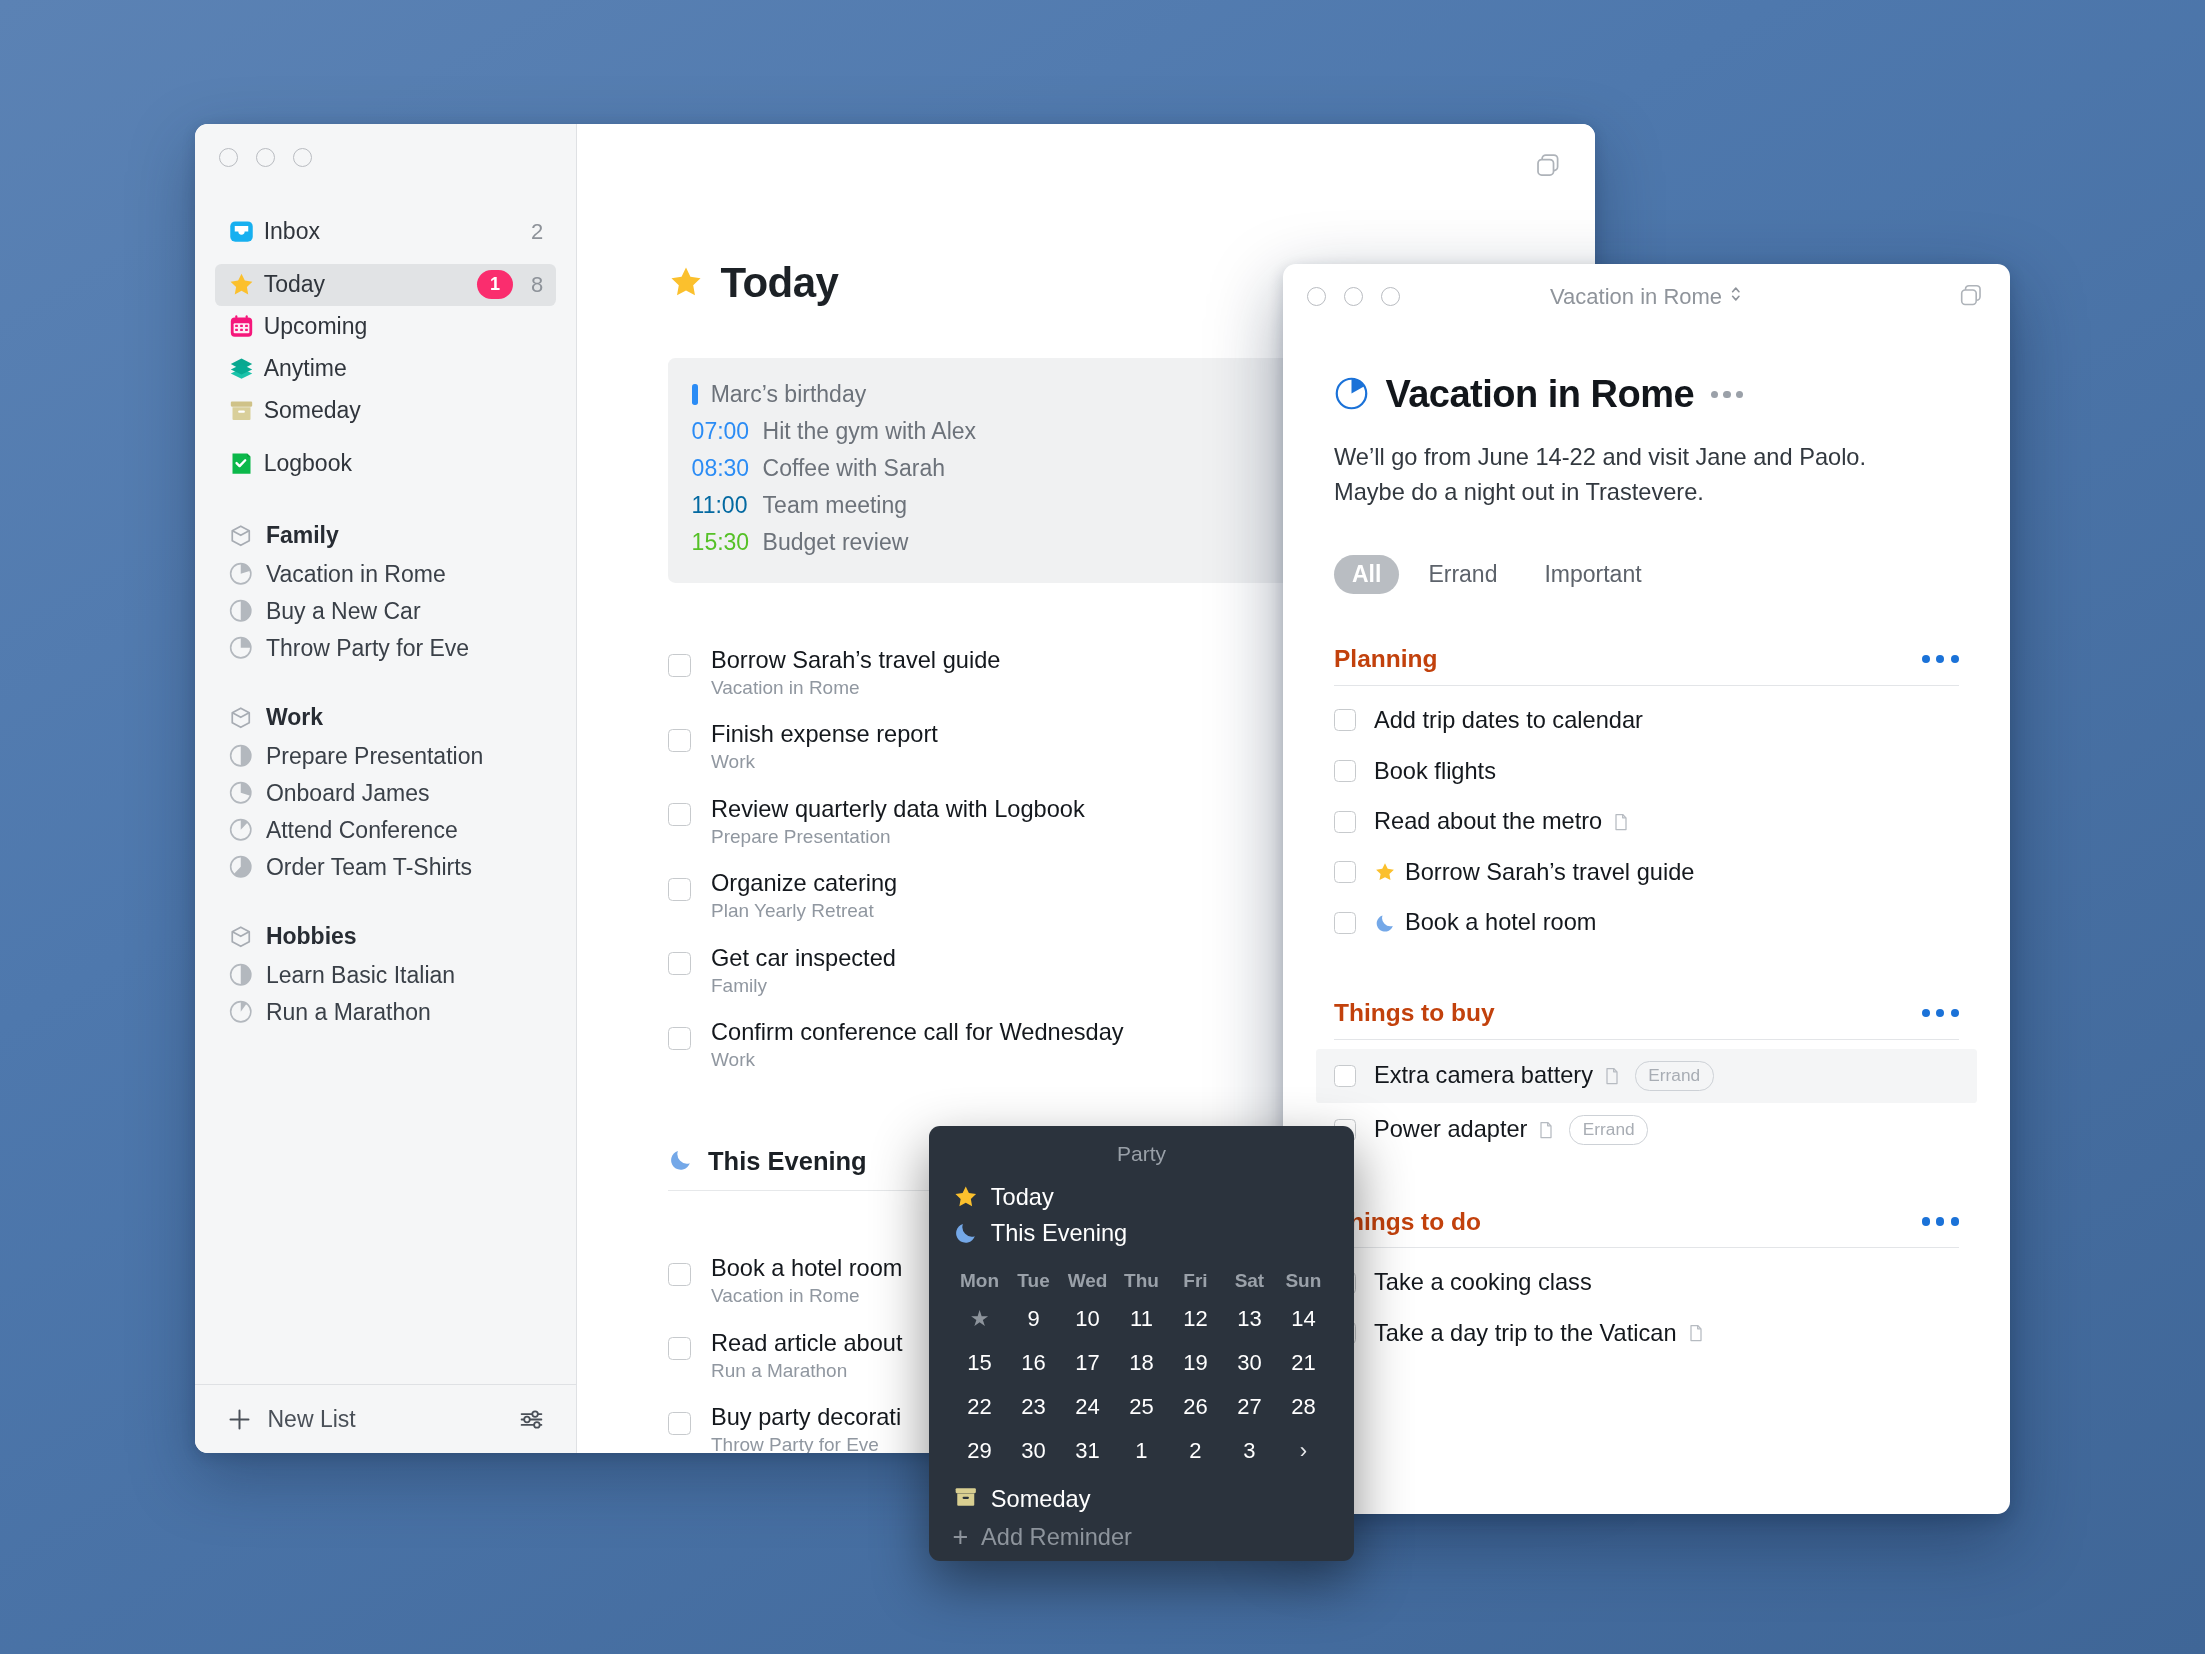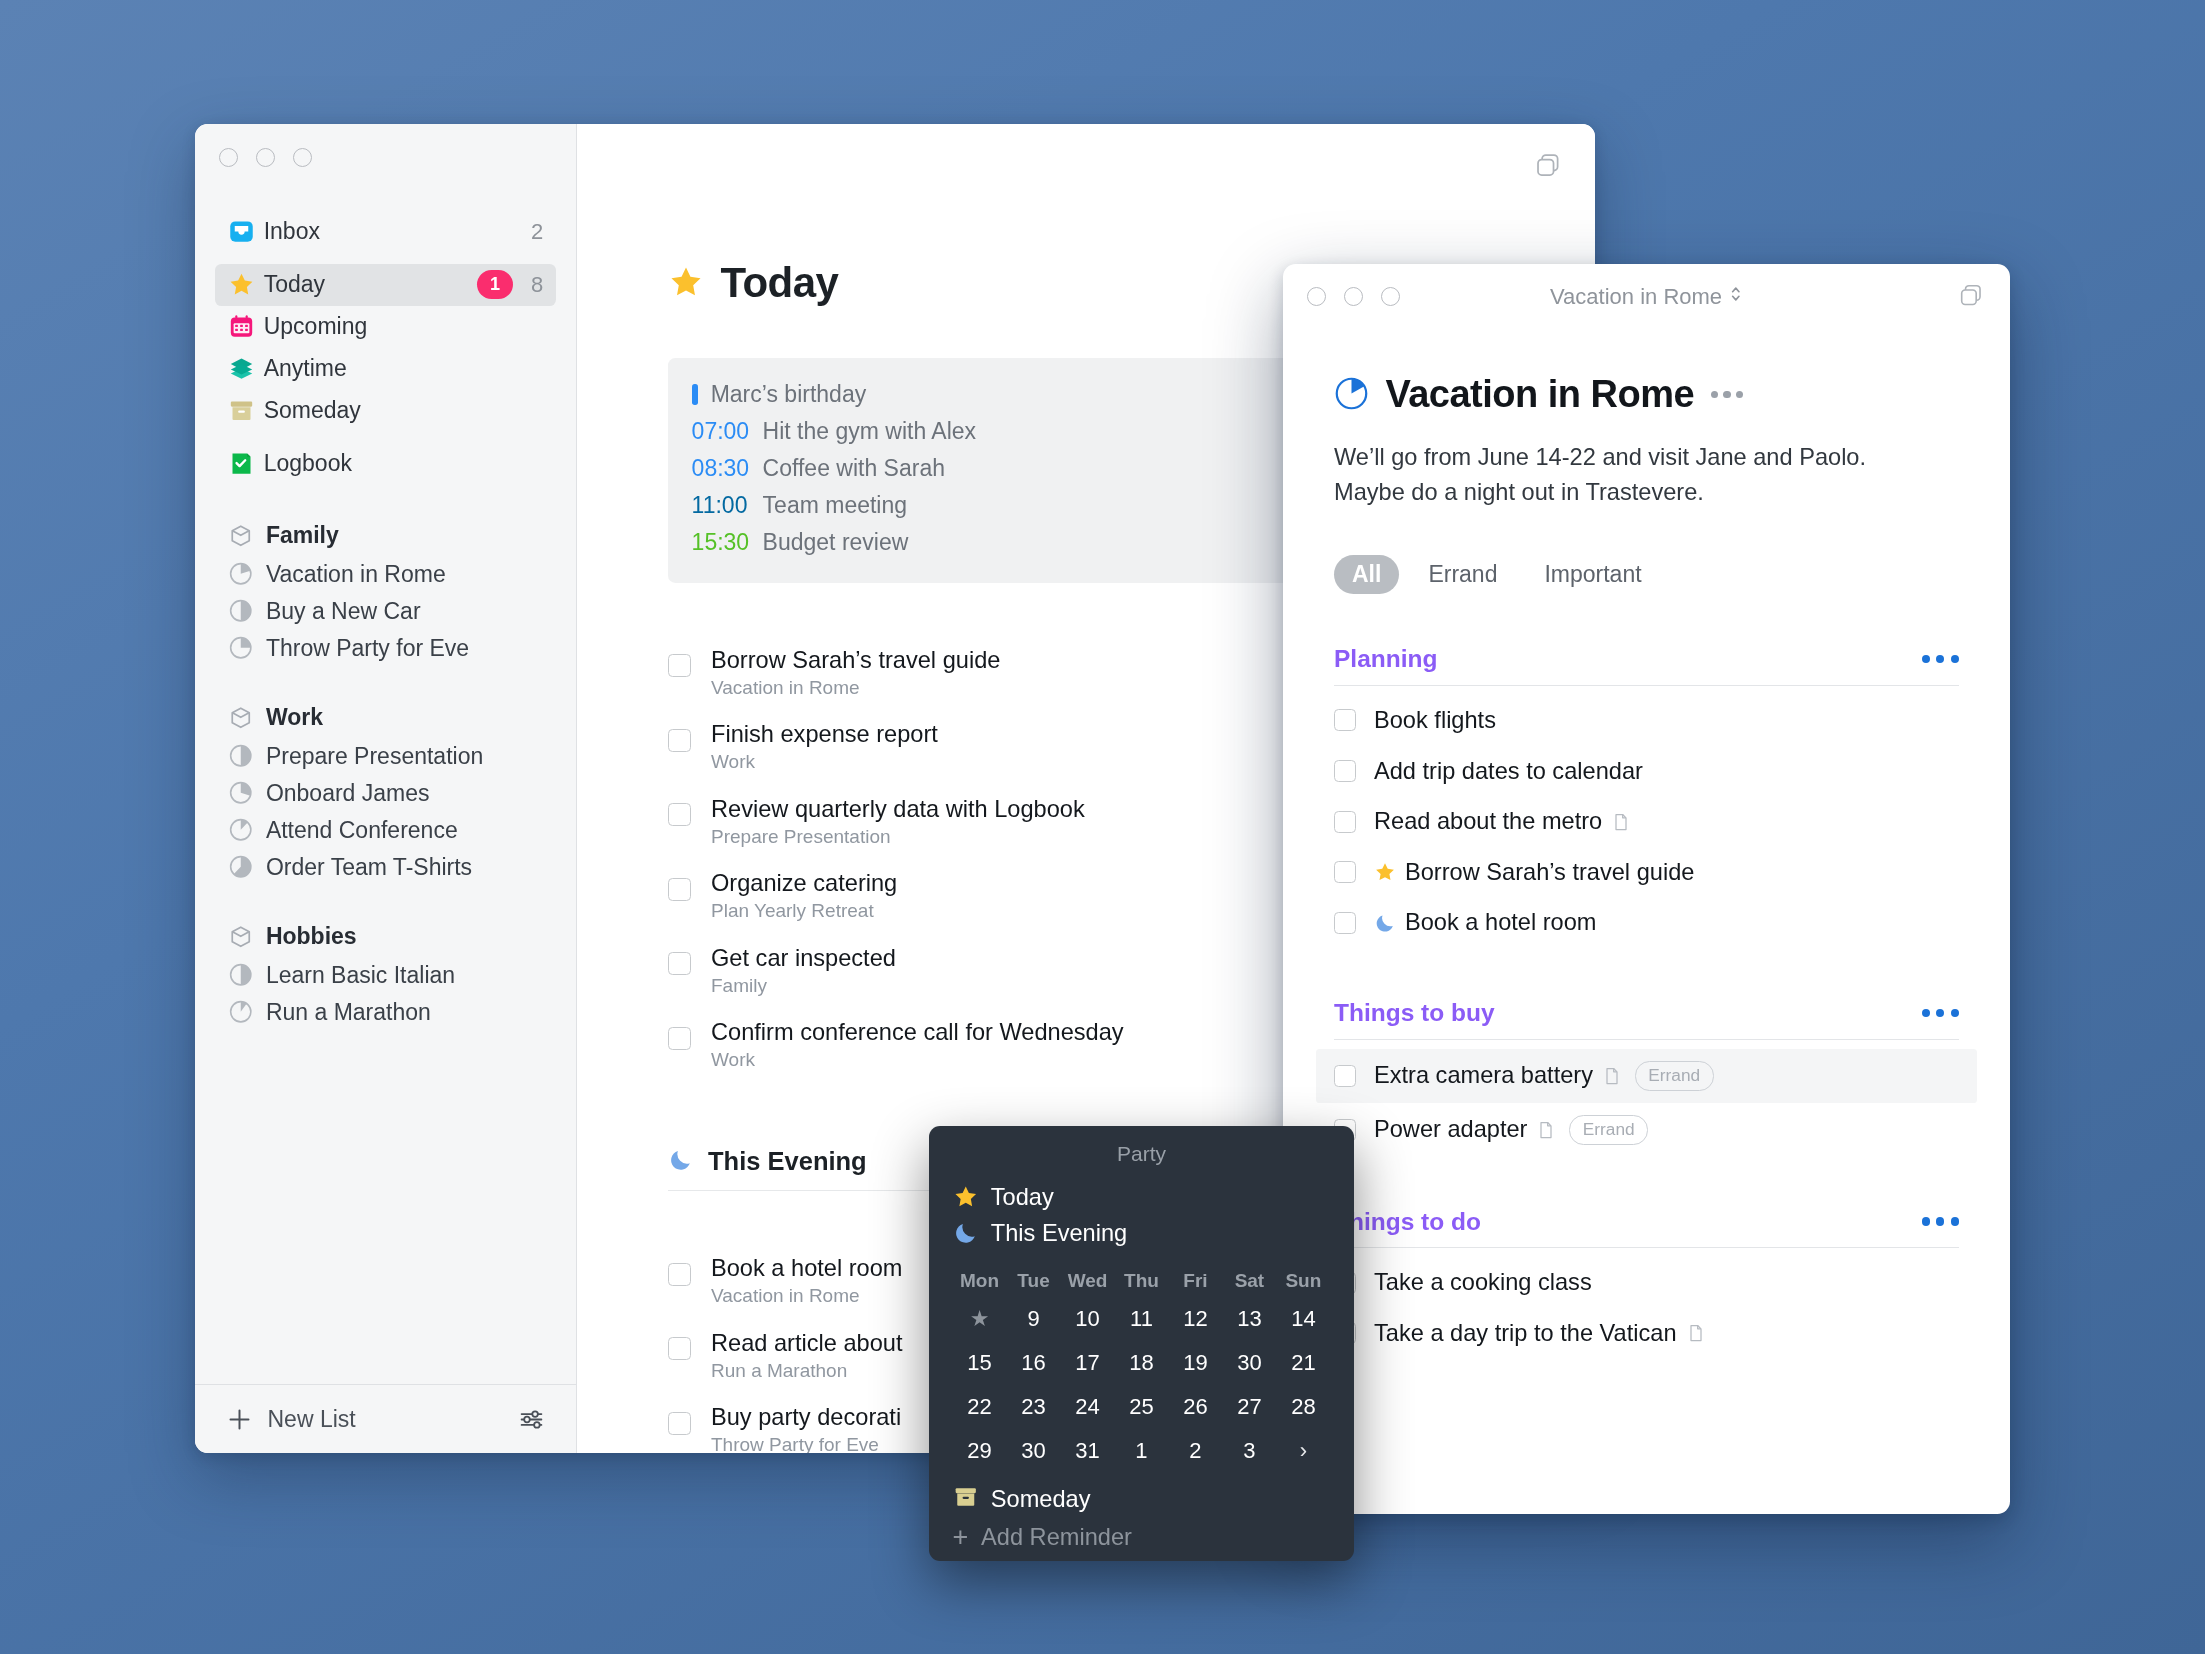--- a/index.html
+++ b/index.html
@@ -170,21 +170,21 @@
     font-size: 23px; color: #5d636b;
     padding: 6.4px 18px; border-radius: 20px;
   }
   .filter-chip.active { background: #b9bdc2; color: #fff; font-weight: 600; }
 
   .sec-head {
     display: flex; align-items: center; justify-content: space-between;
     margin-top: 51px; padding-bottom: 11.8px;
     border-bottom: 0.9px solid #e3e5e8;
   }
-  .sec-title { font-size: 24.5px; font-weight: 700; color: #8b5cf6; }
+  .sec-title { font-size: 24.5px; font-weight: 700; color: #c2410c; }
 
   .pitem { display: flex; align-items: center; gap: 18px; padding: 11.8px 0; }
   .pitem.highlight { background: #f4f5f6; margin: 0 -18px; padding-left: 18px; padding-right: 18px; border-radius: 3.6px;}
   .pcheck {
     width: 22px; height: 22px; flex: 0 0 22px;
     border: 1.5px solid #c7cacd; border-radius: 4.5px; background: #fff;
   }
   .pitem-label { font-size: 23.6px; color: #14181d; display: flex; align-items: center; gap: 9px; }
   .tag-pill {
     font-size: 17.3px; color: #a8adb4;
@@ -606,27 +606,27 @@
           <span class="dots-blue">
             <i></i>
             <i></i>
             <i></i>
           </span>
         </div>
         <div style="padding-top: 9px;">
           <div class="pitem">
             <span class="pcheck"></span>
             <span class="pitem-label">
-              <span>Book flights</span>
+              <span>Add trip dates to calendar</span>
             </span>
           </div>
           <div class="pitem">
             <span class="pcheck"></span>
             <span class="pitem-label">
-              <span>Add trip dates to calendar</span>
+              <span>Book flights</span>
             </span>
           </div>
           <div class="pitem">
             <span class="pcheck"></span>
             <span class="pitem-label">
               <span>Read about the metro</span>
               <span style="display: inline-flex; align-items: center;">
                 <svg width="20" height="20" viewBox="0 0 24 24" fill="none" stroke="#b6bbc1" stroke-width="1.5" stroke-linejoin="round">
                   <path d="M6 3h8l4 4v14H6z"></path>
                   <path d="M14 3v4h4"></path>

